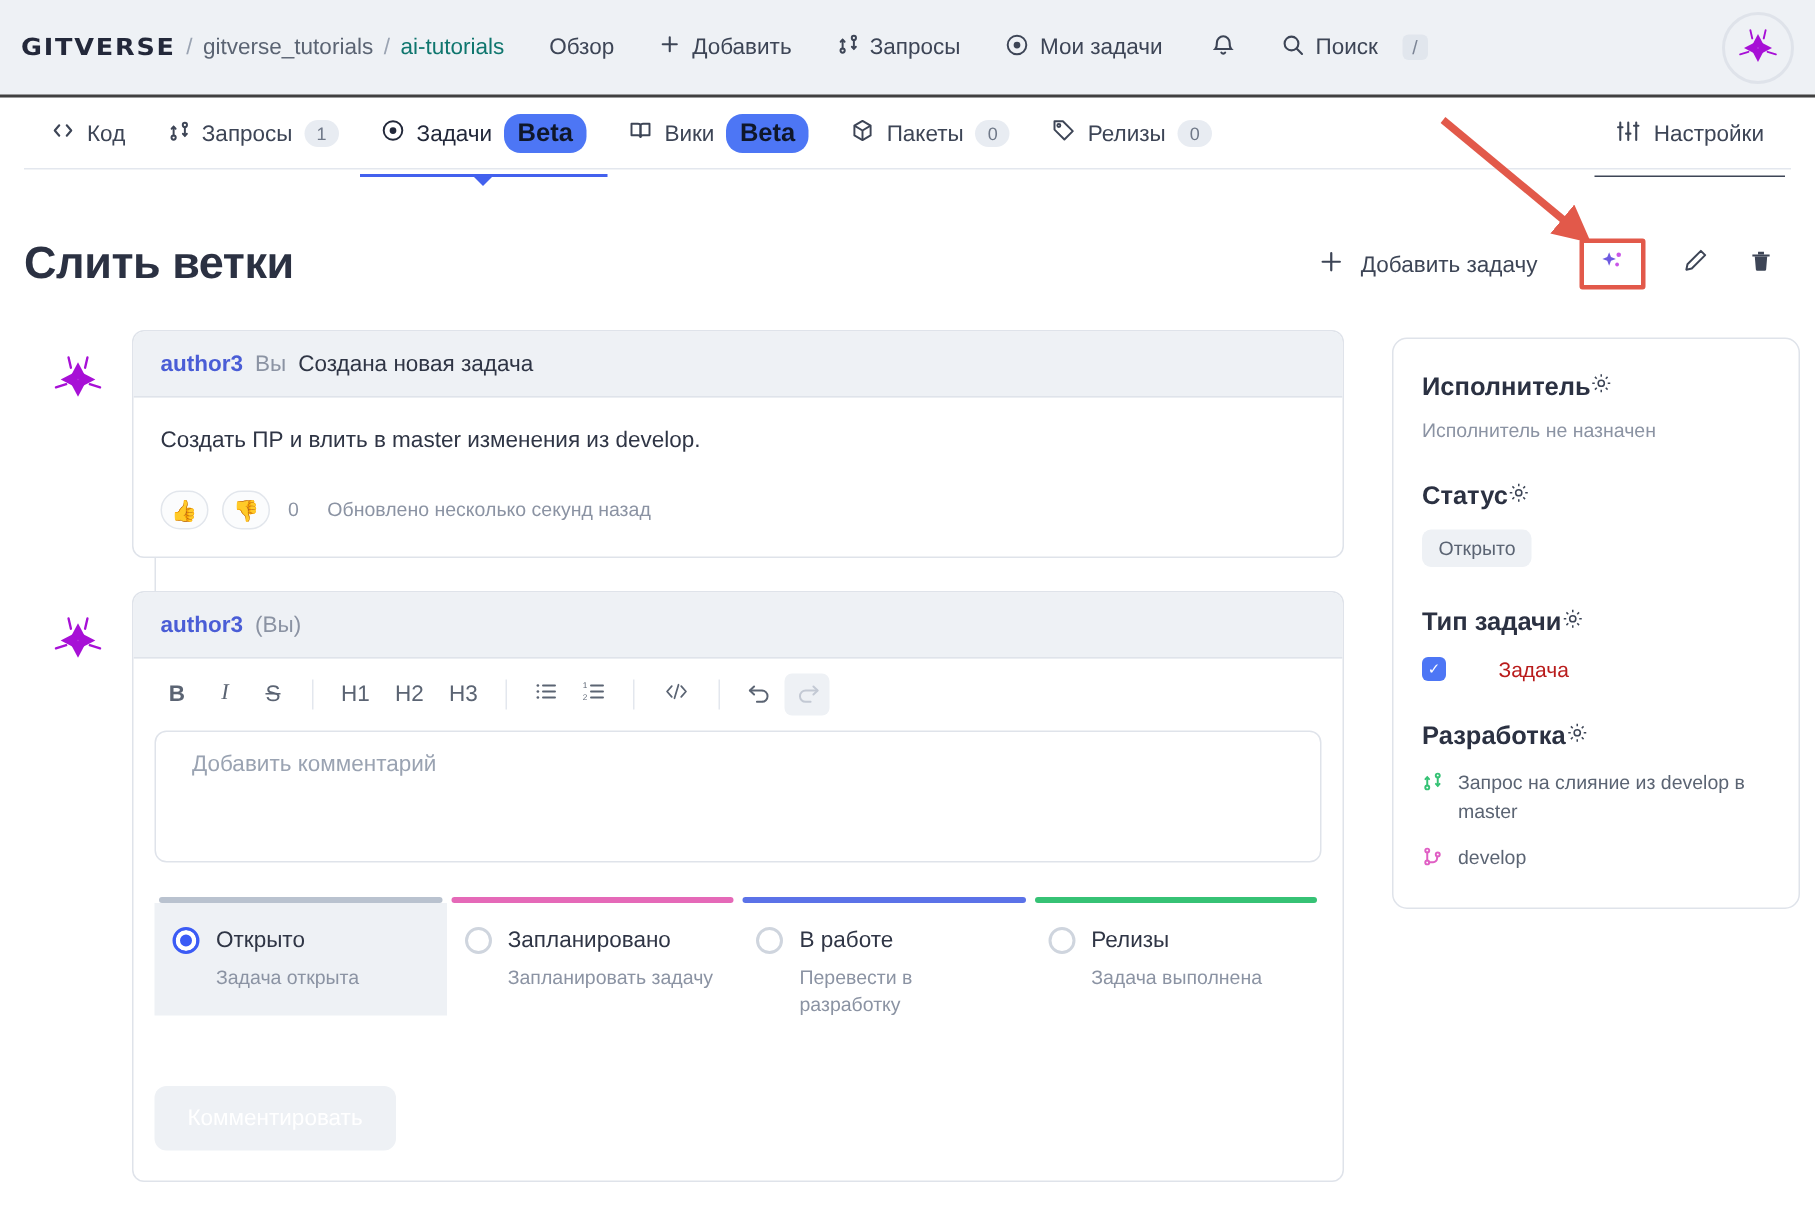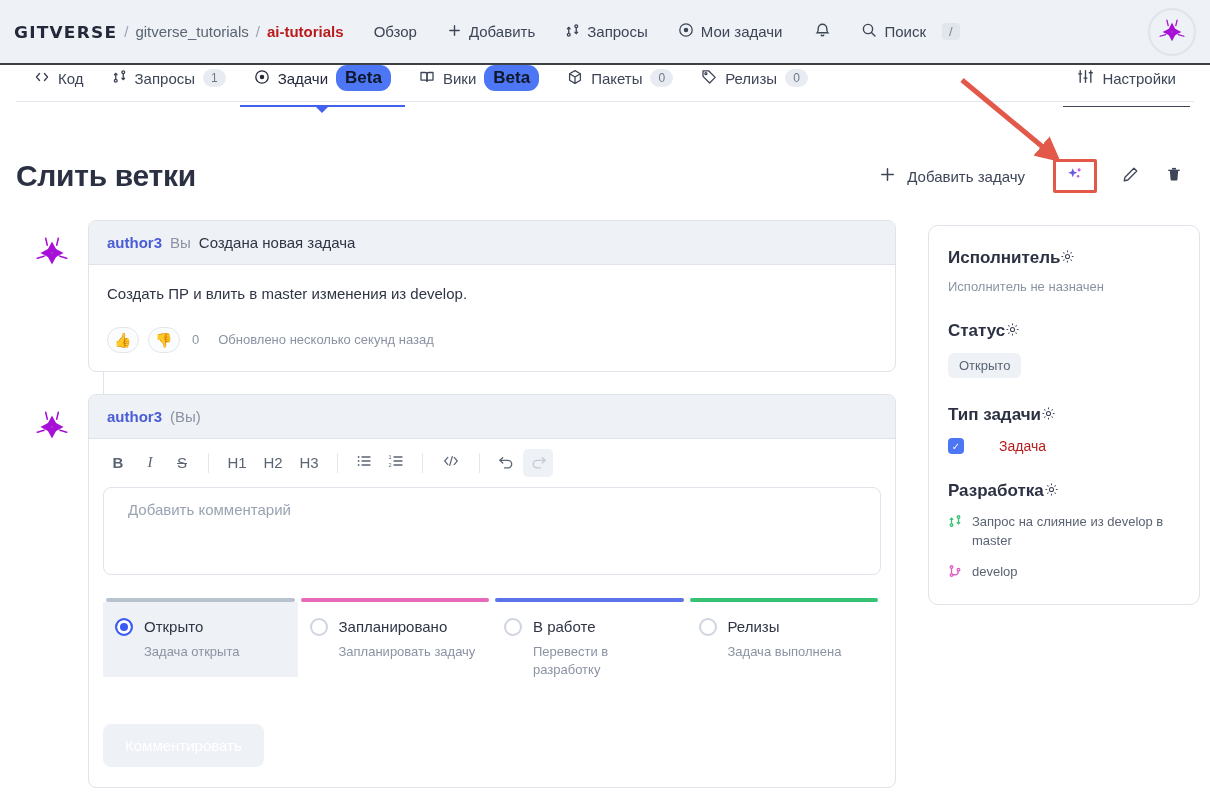--- a/index.html
+++ b/index.html
@@ -20,41 +20,41 @@
   }
   .logo {
     margin-left: 14px;
     font-family: "DejaVu Sans", sans-serif;
     font-weight: 700; font-size: 17px; letter-spacing: 1.2px;
     color: #23283a;
     transform: scaleY(0.92);
   }
   .crumb-sep { color: #9aa3b2; font-size: 15px; margin: 0 7px; }
   .crumb { font-size: 15px; color: #5b6473; }
-  .crumb.strong { color: #b91c1c; font-weight: 700; }
+  .crumb.strong { color: #0f766e; font-weight: 400; }
   .nav-link {
     font-size: 15px; color: #3d4556; display: flex; align-items: center; gap: 7px;
   }
   .nav-gap { margin-left: 30px; }
   .kbd {
     background: #e1e6ed; color: #7b8495; border-radius: 4px;
     padding: 1px 7px; font-size: 13px; margin-left: 9px;
   }
   .avatar-ring {
     width: 48px; height: 48px; border-radius: 50%;
     background: #eef1f5; border: 2px solid #dfe3ea;
     display: flex; align-items: center; justify-content: center;
   }
 
   
   .star-mark { display: block; }
 
   
   .tabbar {
-    position: absolute; top: 54px; left: 0; width: 1210px; height: 48px;
+    position: absolute; top: 65px; left: 0; width: 1210px; height: 48px;
     display: flex; align-items: center; padding: 0 20px;
   }
   .tabbar::after {
     content: ""; position: absolute; left: 16px; right: 16px; bottom: 0;
     height: 1px; background: #e3e7ee;
   }
   .tab {
     display: flex; align-items: center; gap: 8px;
     font-size: 15px; color: #3d4556;
     height: 58px; padding: 0 14px; position: relative;

